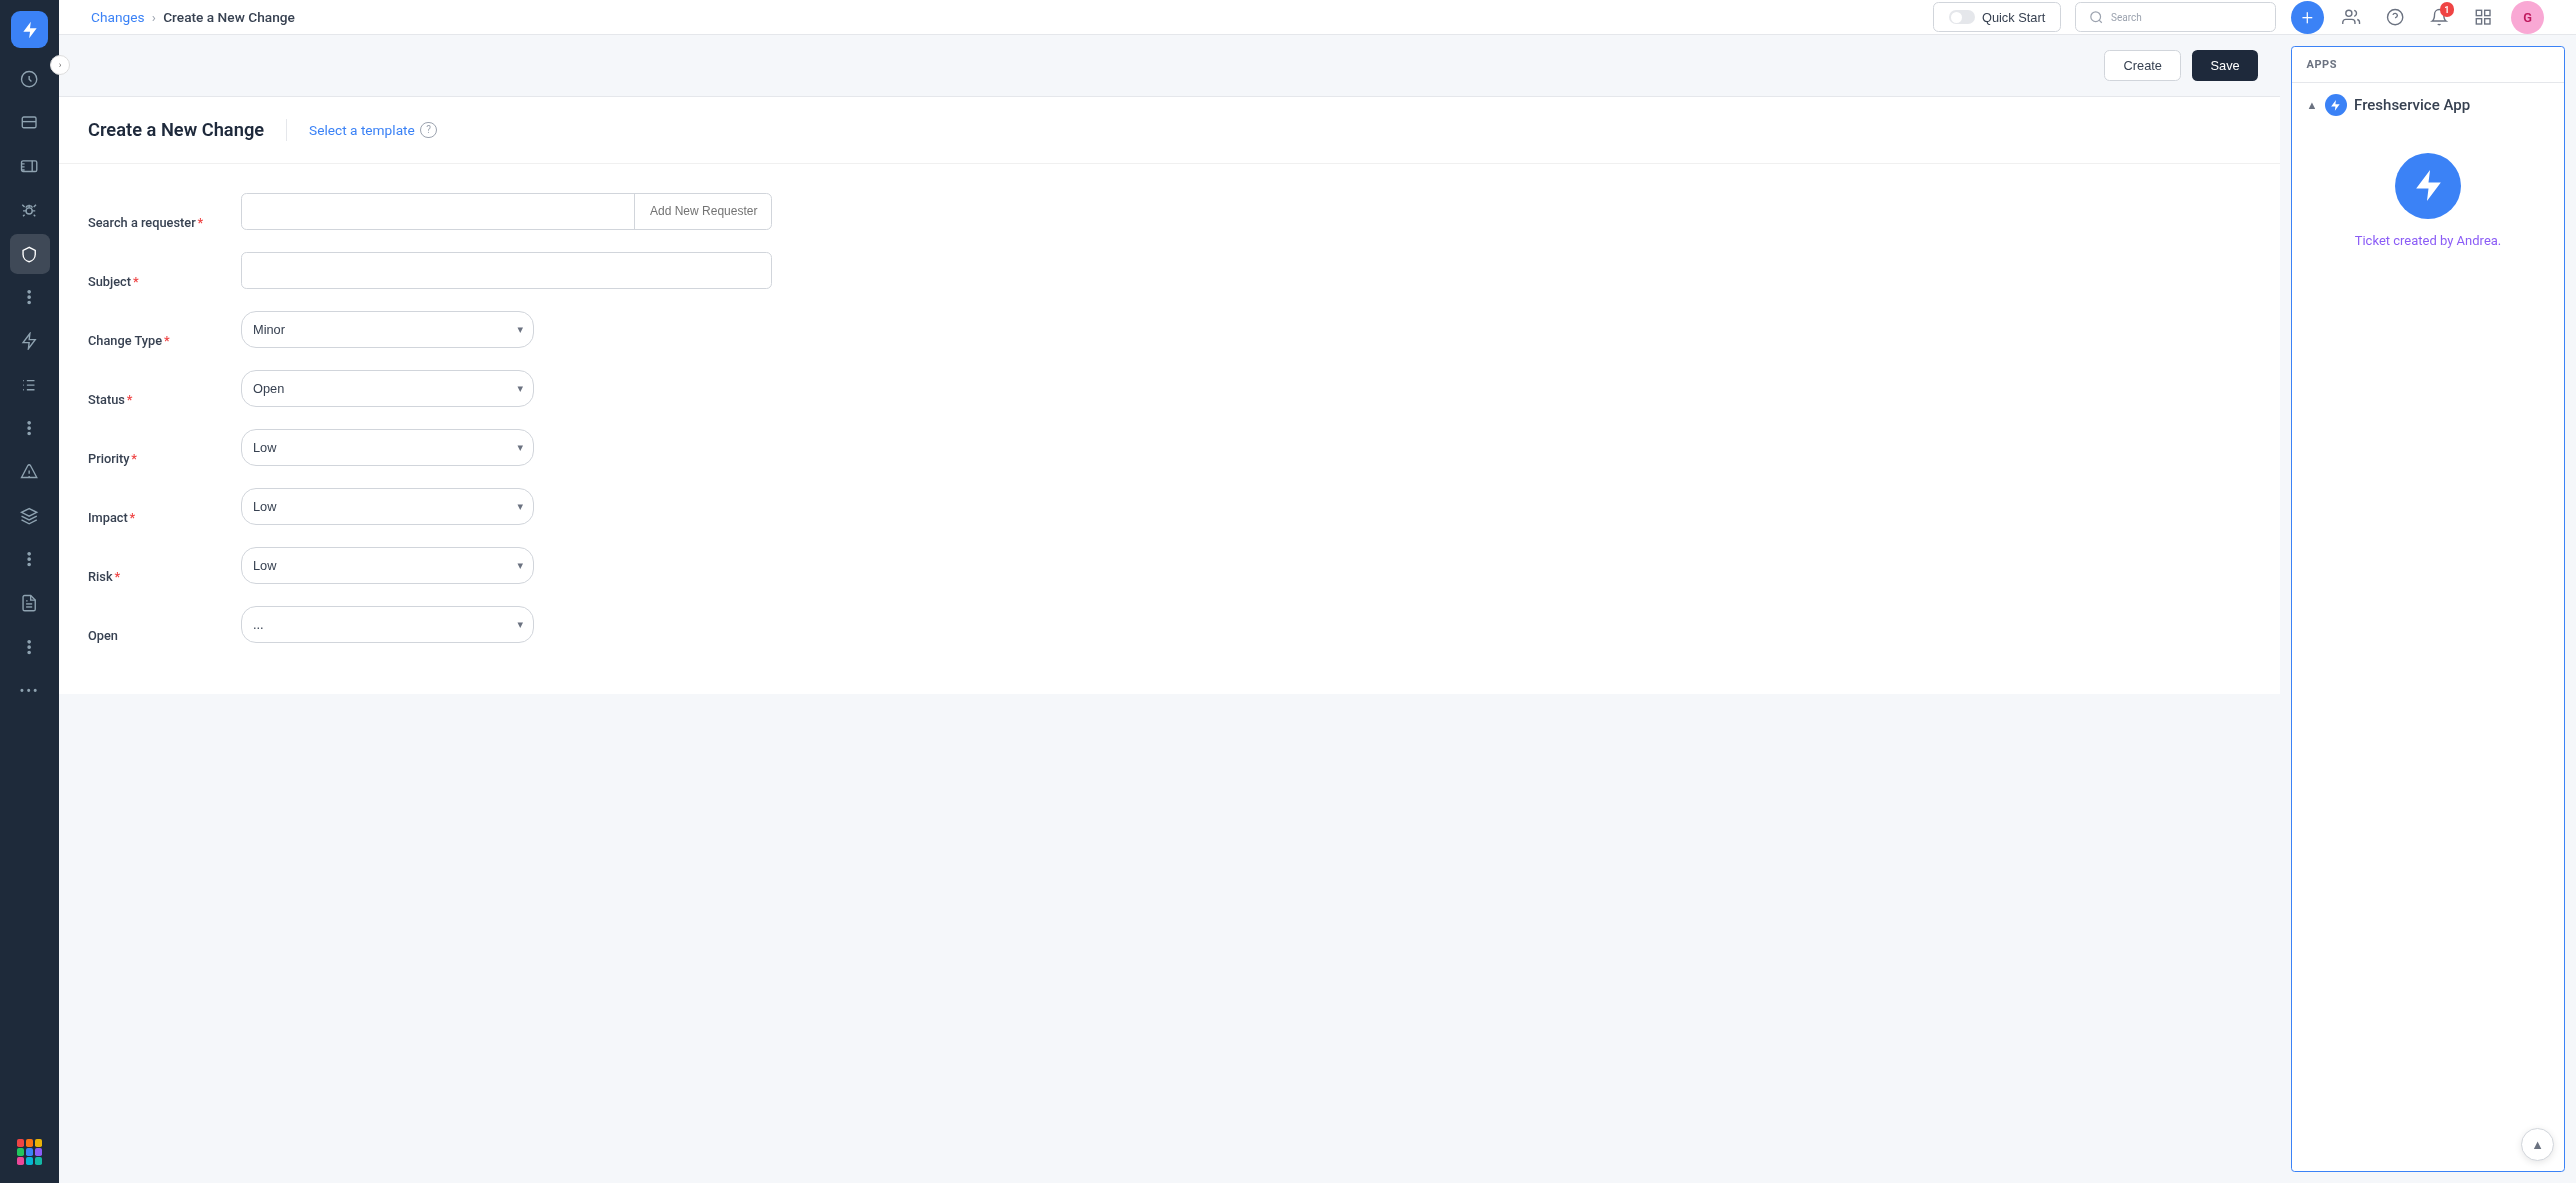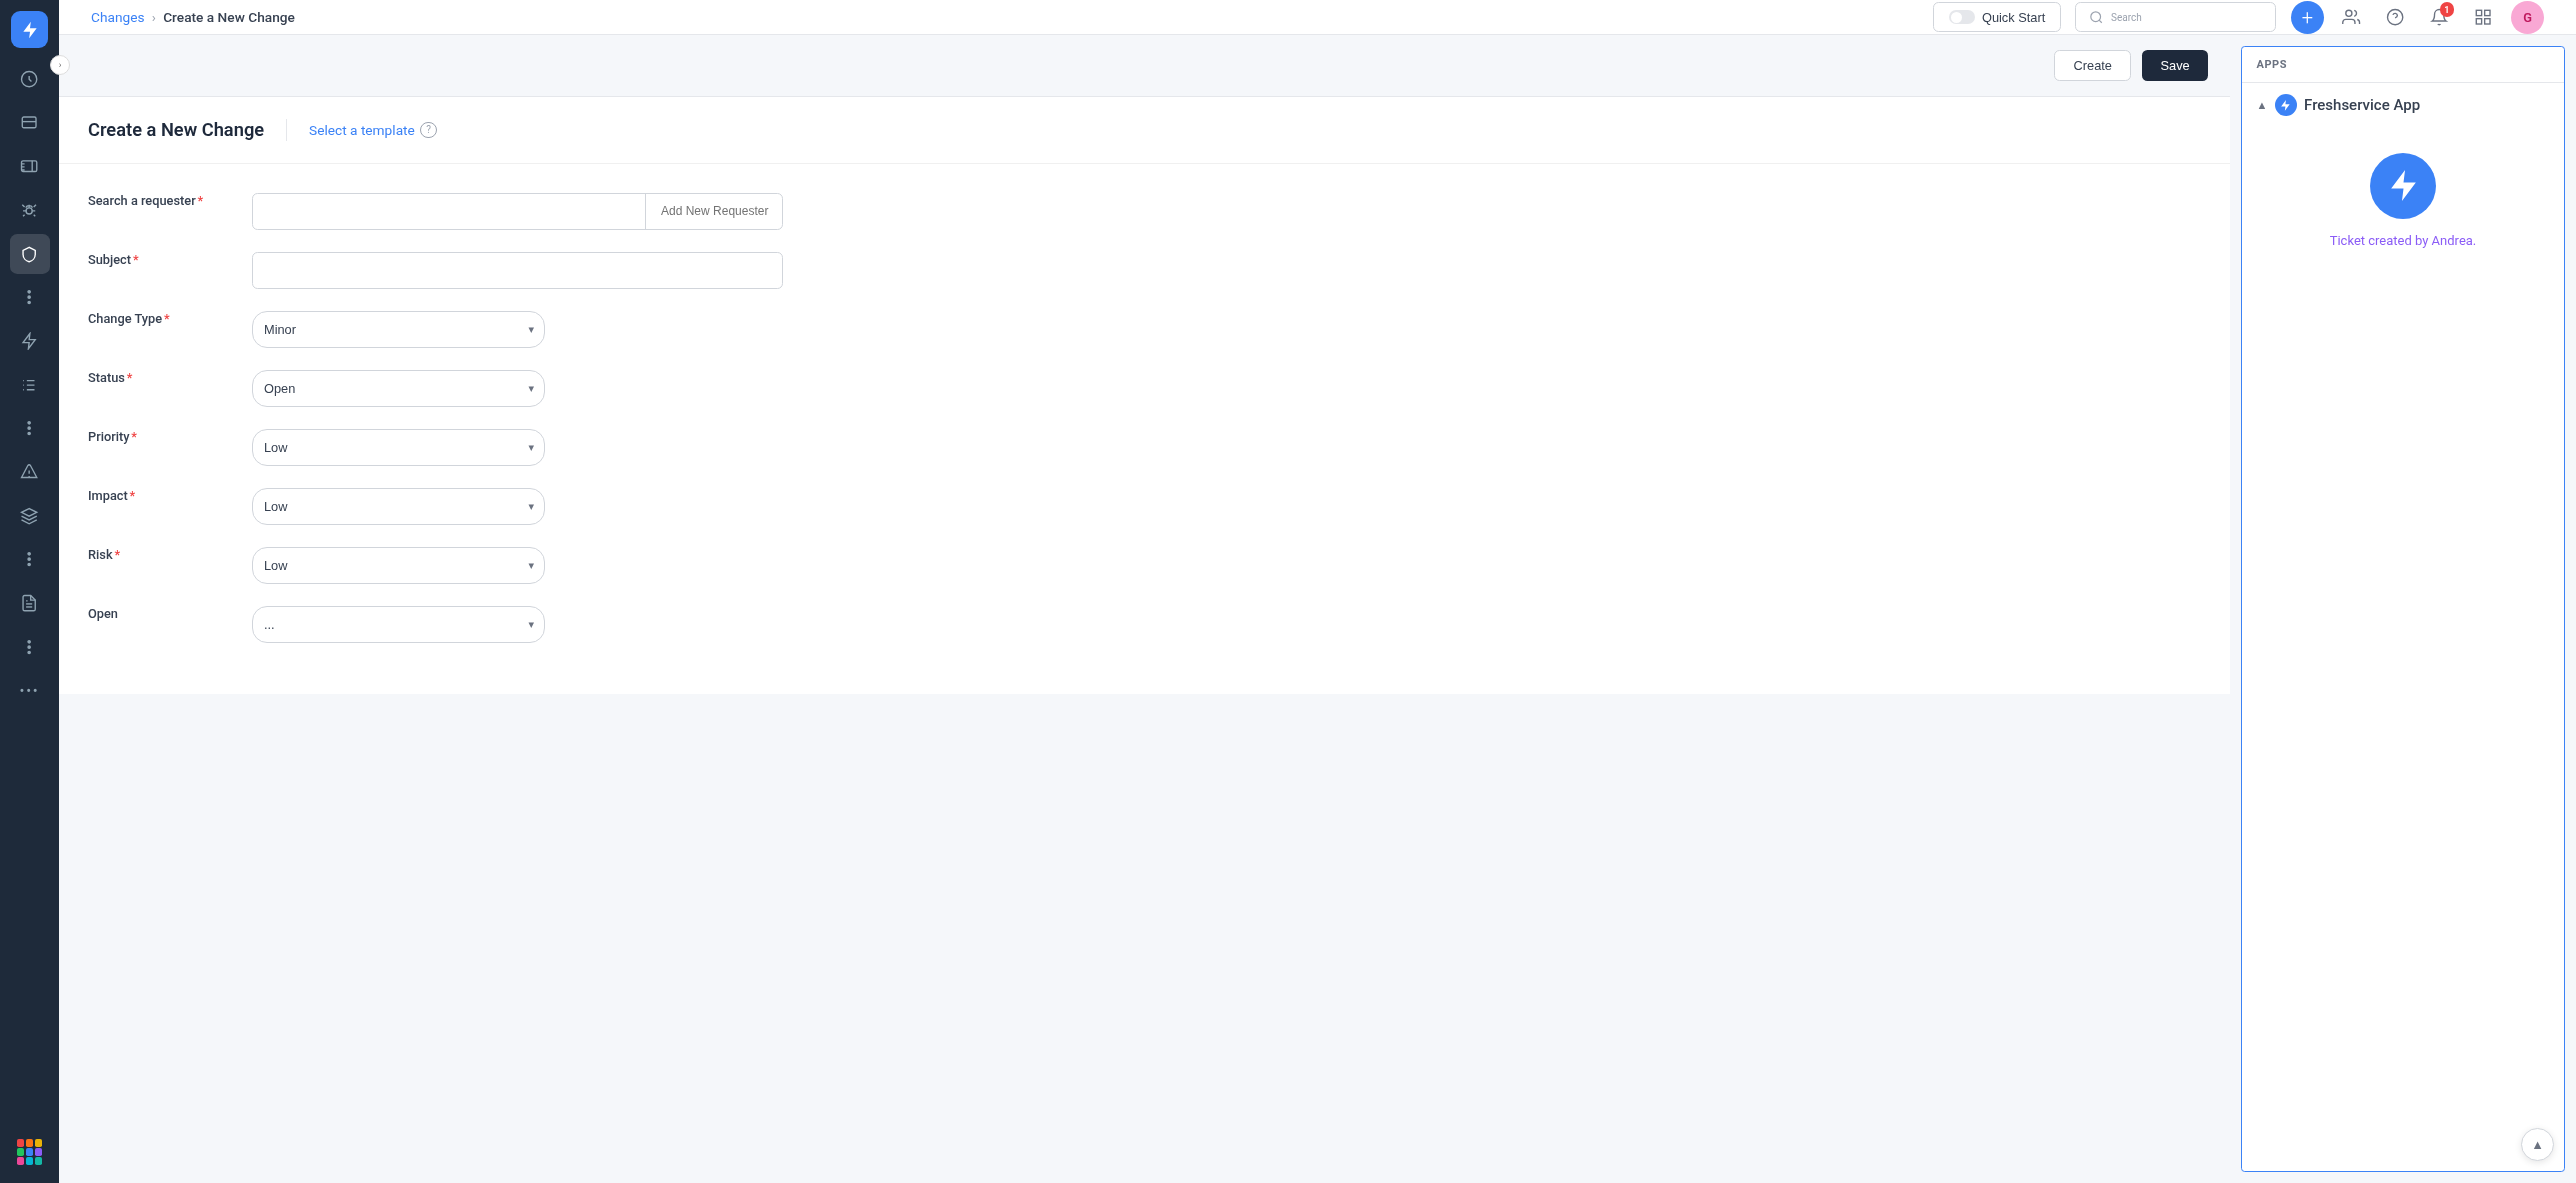--- a/index.html
+++ b/index.html
@@ -247,23 +247,23 @@
       display: flex; align-items: center; justify-content: center;
       font-size: 10px;
       color: #9ca3af;
     }
 
     .form-body {
       padding: 29px 29px;
     }
     .form-row {
       display: flex;
-      align-items: flex-start;
+      align-items: flex-end;
       margin-bottom: 22px;
-      gap: 18px;
+      gap: 7px;
     }
     .form-label {
       width: 146px;
       flex-shrink: 0;
       font-size: 12.8px;
       color: #374151;
       font-weight: 500;
     }
     .required-star { color: #ef4444; margin-left: 1.8px; }
     .form-control {
@@ -328,21 +328,21 @@
       position: absolute;
       right: 11px; top: 50%;
       transform: translateY(-50%);
       pointer-events: none;
       color: #6b7280;
       font-size: 11px;
     }
 
     
     .apps-panel {
-      width: 324px;
+      width: 274px;
       flex-shrink: 0;
       background: white;
       border: 1.8px solid #3b82f6;
       margin: 11px;
       border-radius: 3.7px;
       overflow: hidden;
     }
     .apps-panel-header {
       padding: 11px 14.6px;
       border-bottom: 0.9px solid #e5e7eb;

